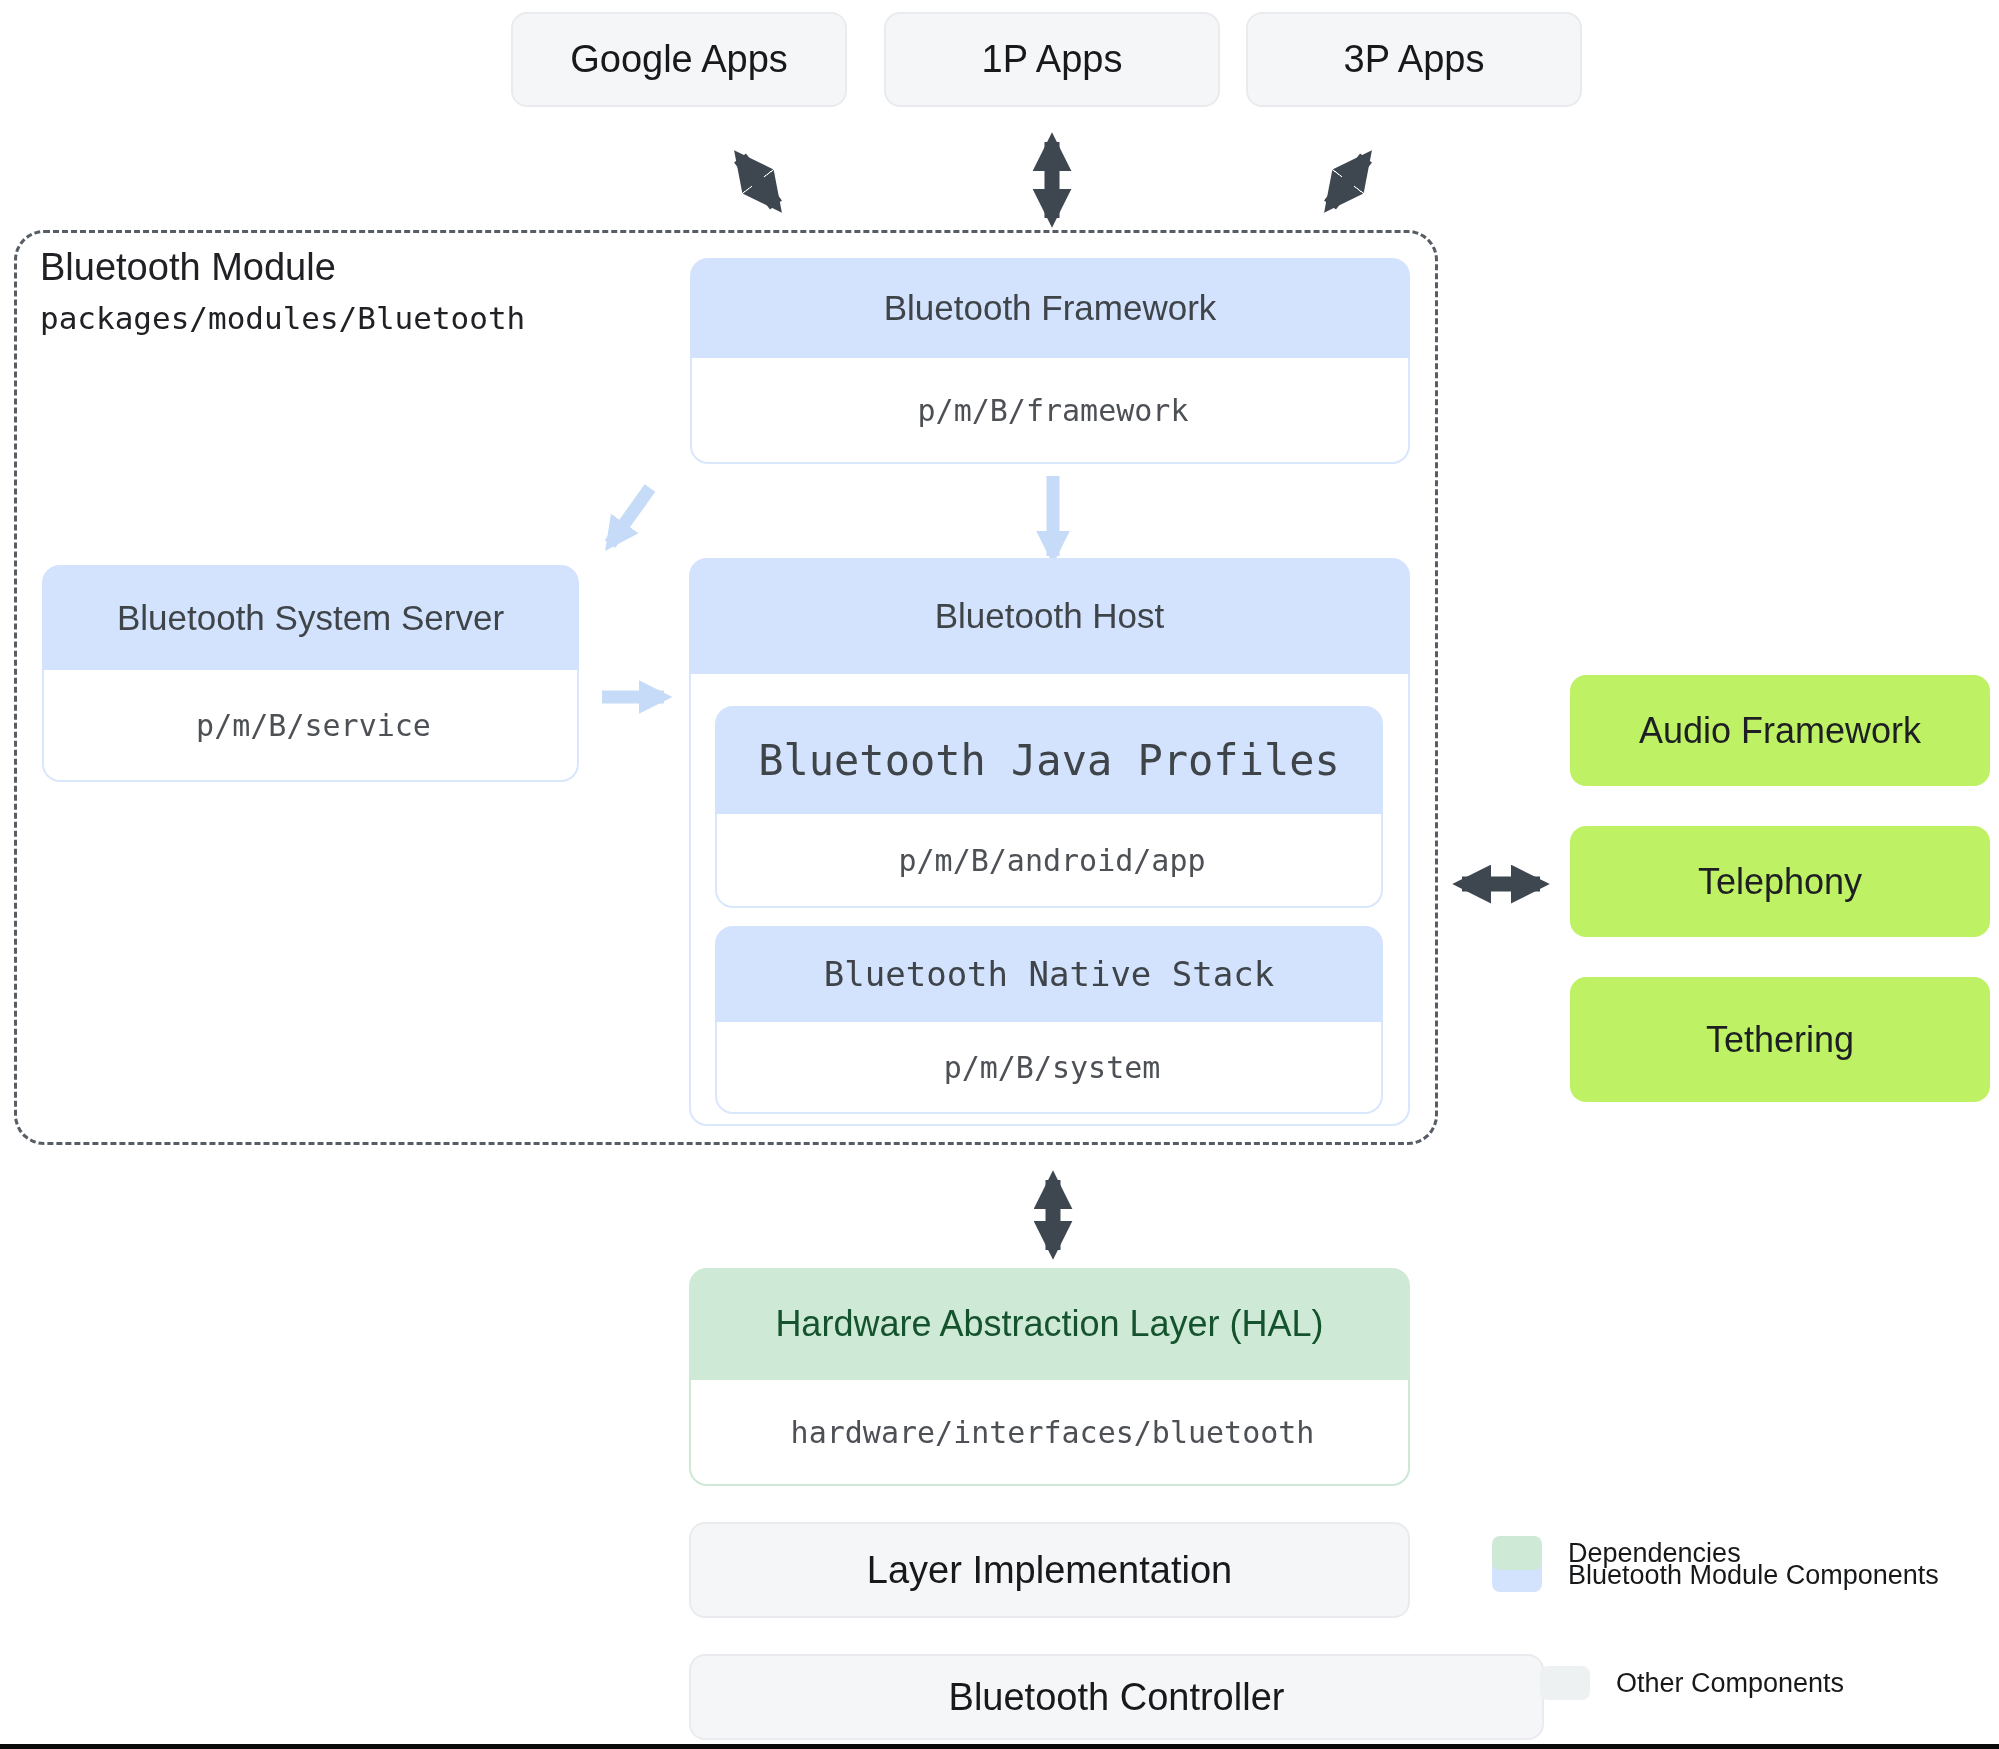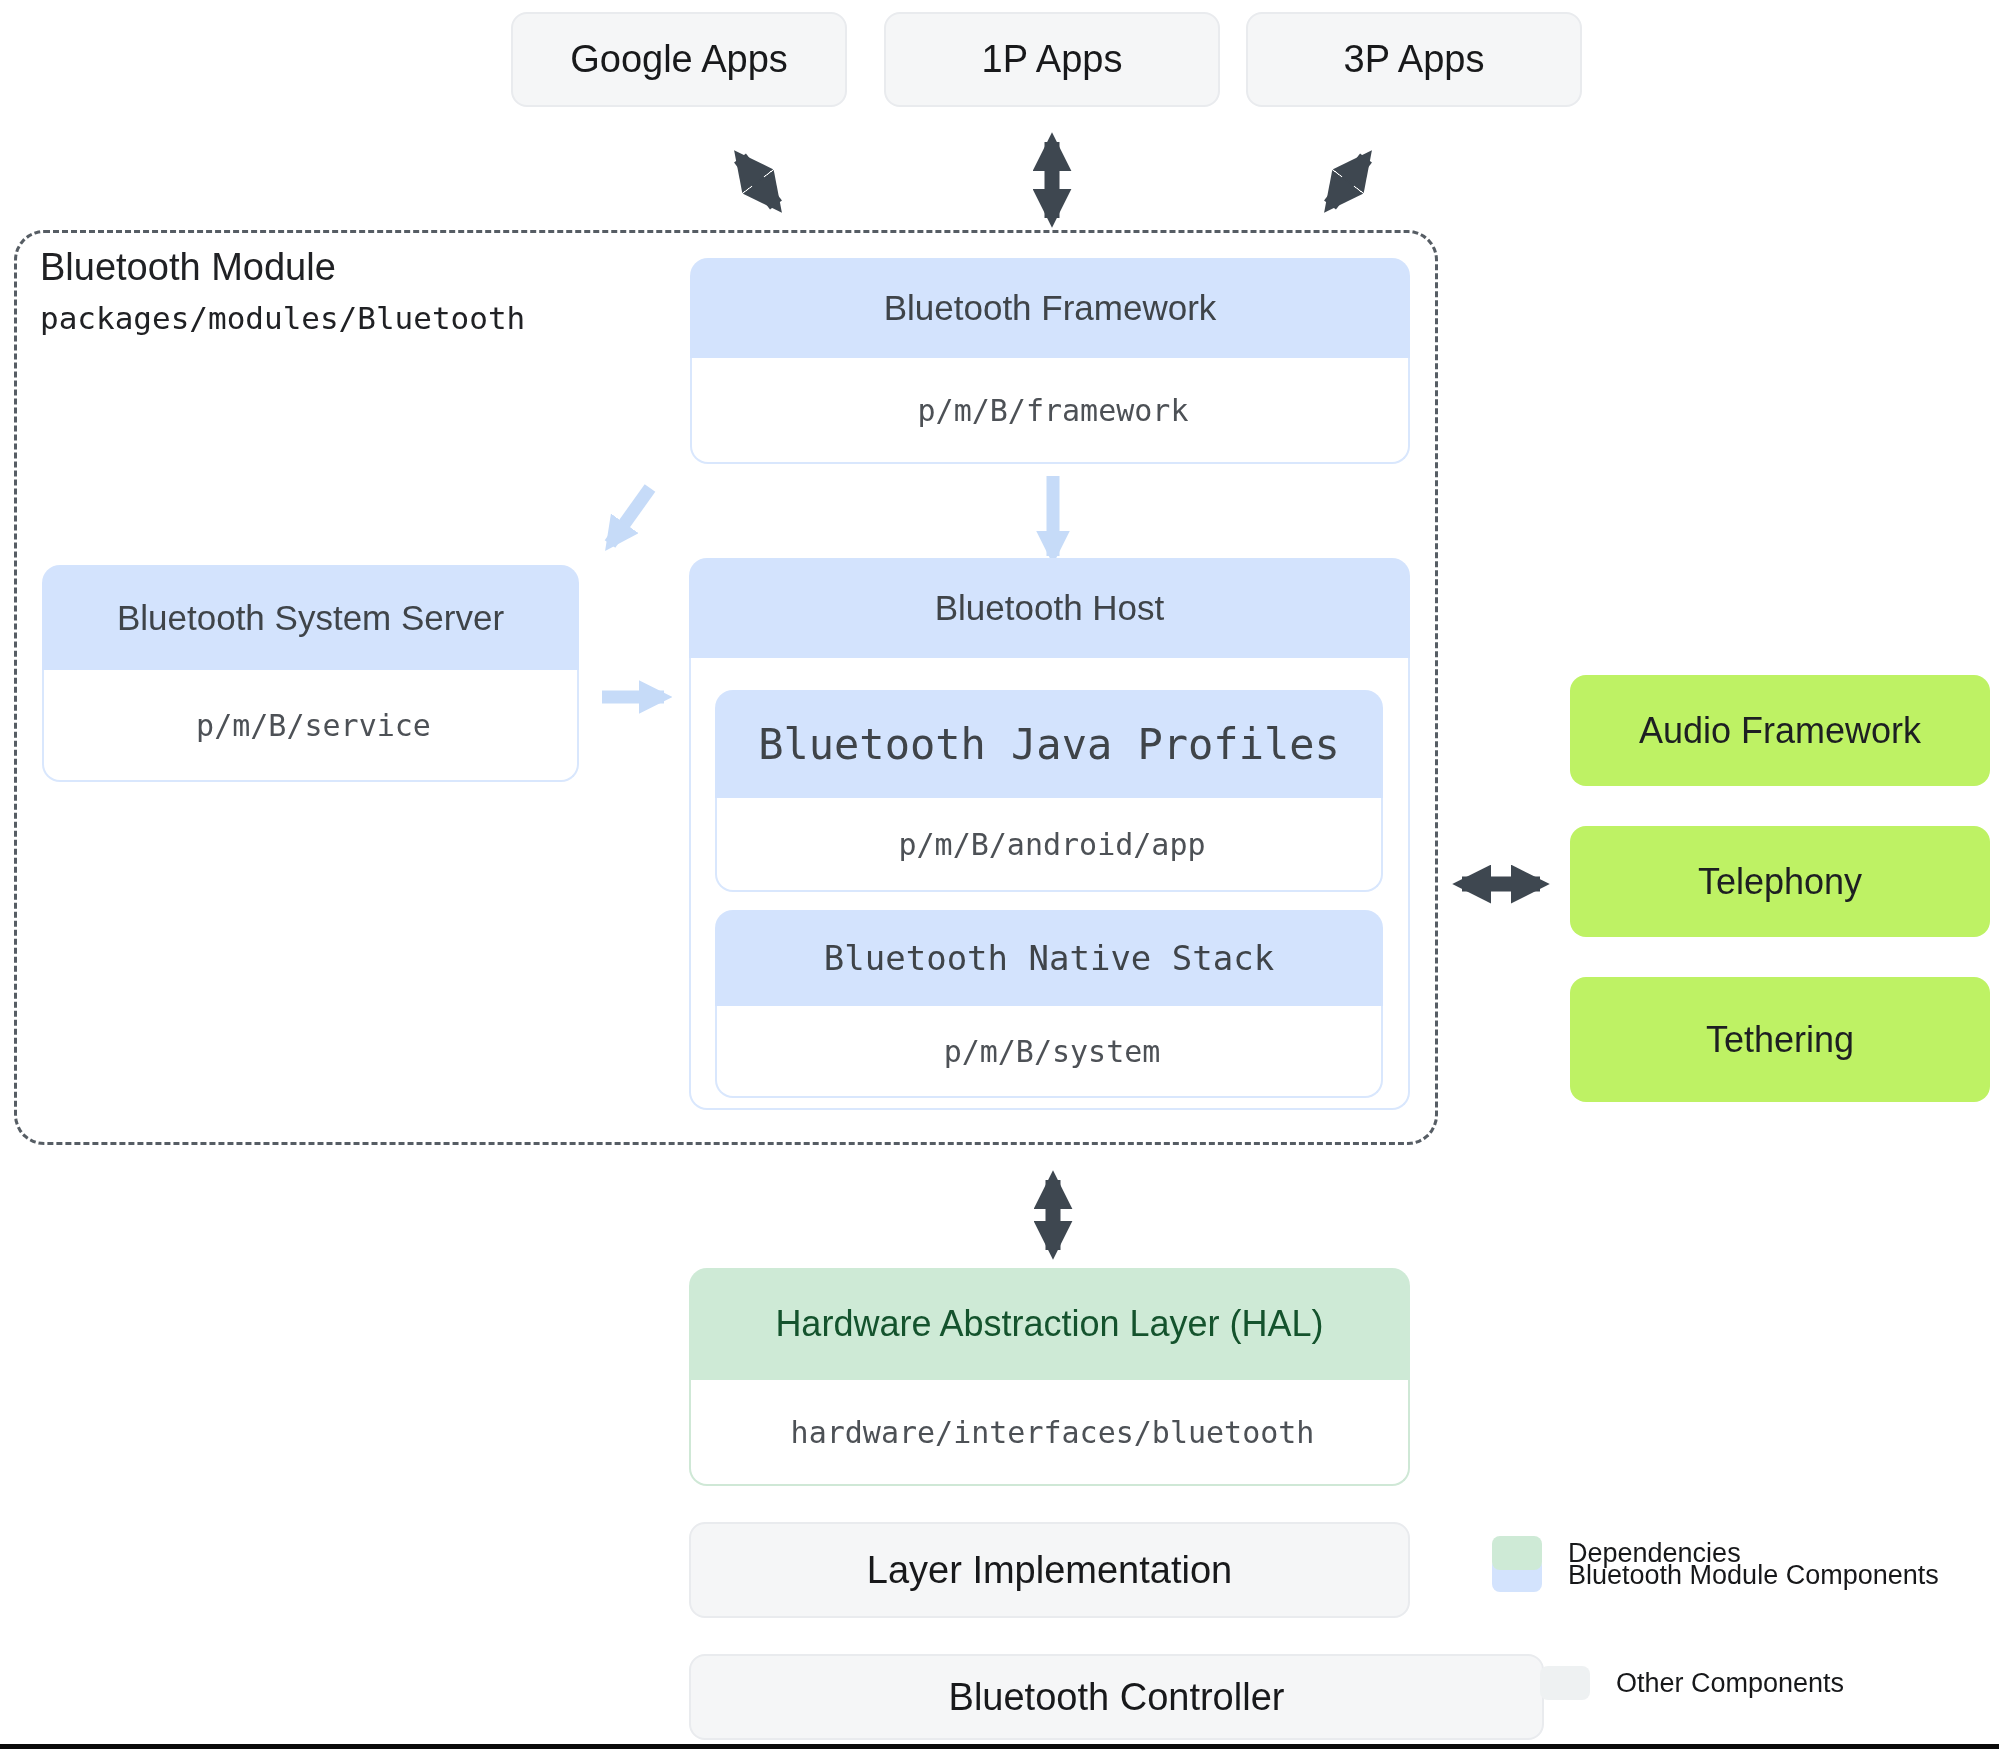--- a/index.html
+++ b/index.html
@@ -50,21 +50,21 @@
 
   #framework{left:690px;top:258px;width:720px;}
   #framework .hd{height:100px;}
   #framework .bd{height:106px;}
 
   #sysserver{left:42px;top:565px;width:537px;}
   #sysserver .hd{height:105px;}
   #sysserver .bd{height:112px;}
 
   #host{left:689px;top:558px;width:721px;}
-  #host .hd{height:100px;}
+  #host .hd{height:116px;}
   #host > .bd{height:452px;display:block;position:relative;}
 
   #javaprofiles{left:24px;top:32px;width:668px;}
   #javaprofiles .hd{height:108px;font-size:42px;}
   #javaprofiles .bd{height:94px;}
 
   #nativestack{left:24px;top:252px;width:668px;}
   #nativestack .hd{height:96px;font-size:34px;}
   #nativestack .bd{height:92px;}
 

